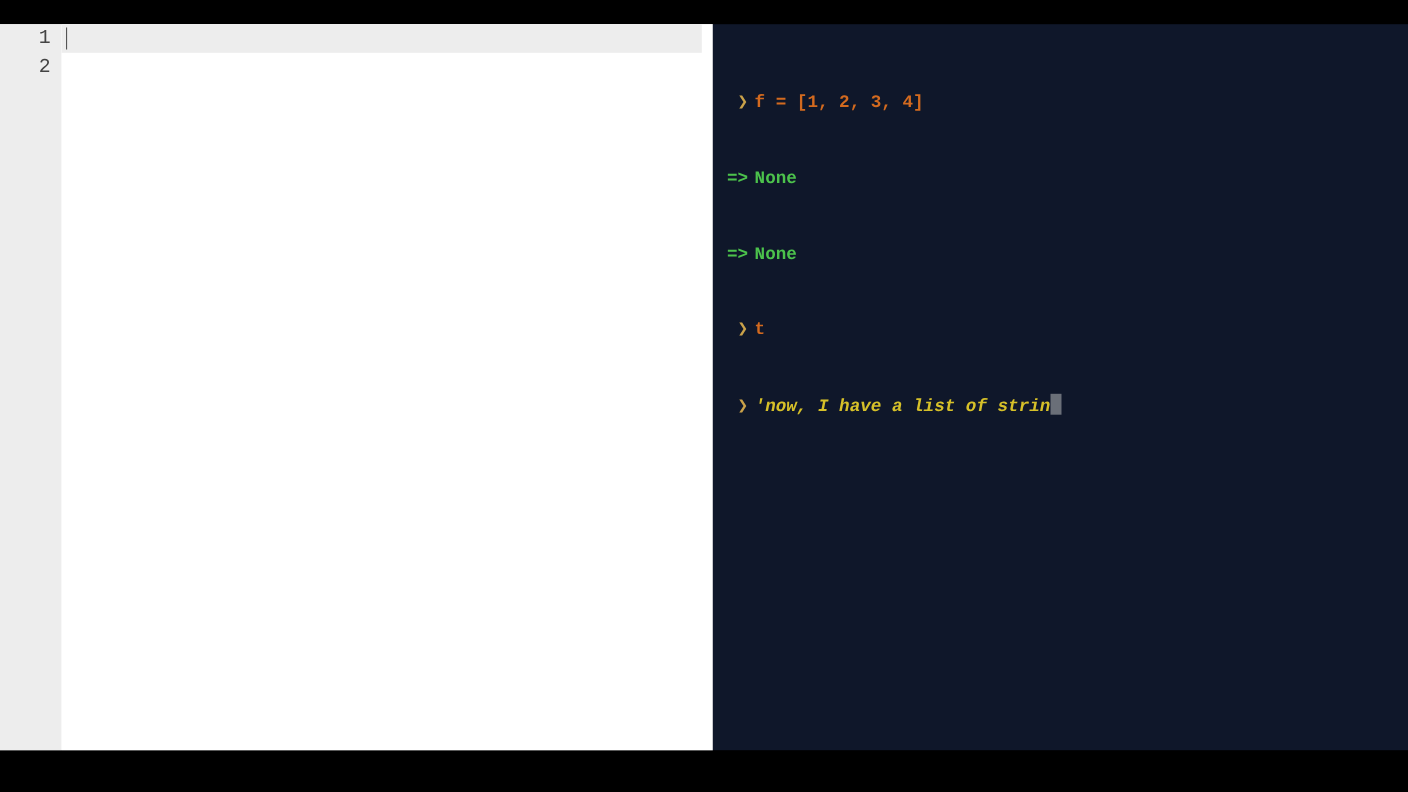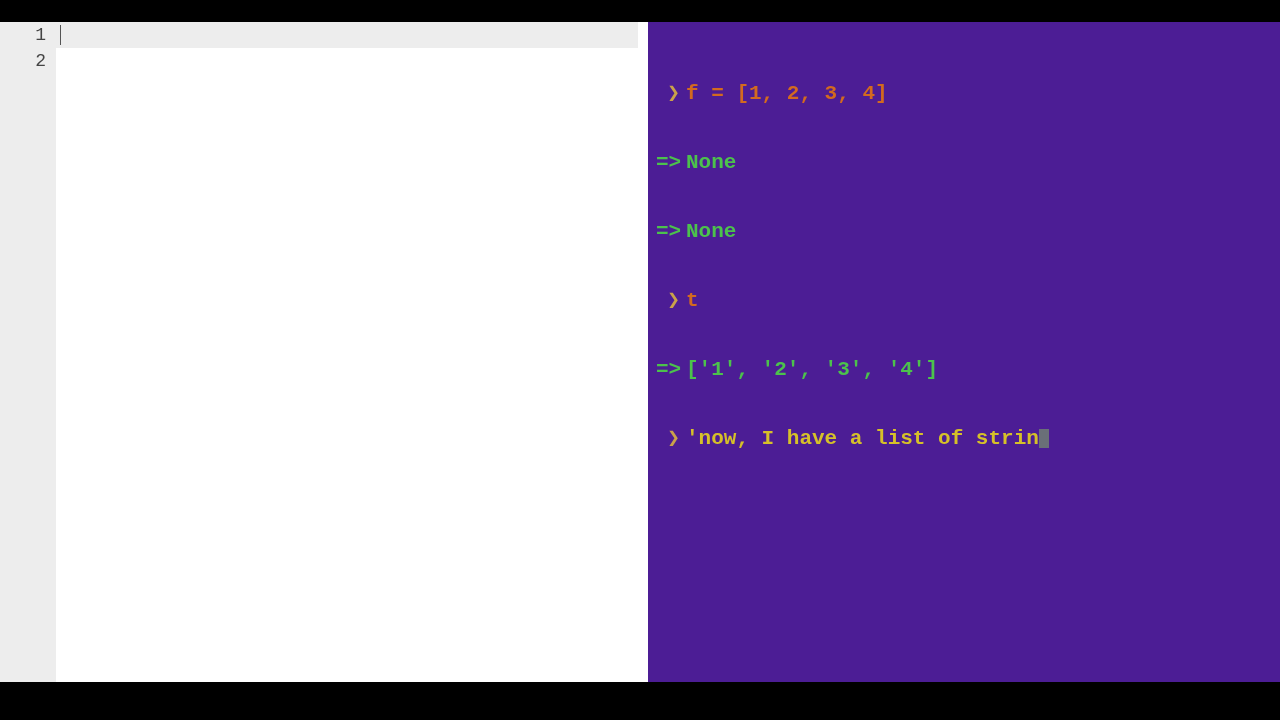--- a/index.html
+++ b/index.html
@@ -54,23 +54,23 @@
       top: 3px;
       left: 4px;
       width: 1px;
       height: 20px;
       background: #555;
     }
     
     .repl-pane {
       flex: 1;
       height: 100%;
-      background: #4c1d95;
+      background: #0f172a;
       color: #ddd;
-      font-size: 21px;
+      font-size: 16px;
       line-height: 23px;
       padding: 14px 6px 6px 8px;
       font-weight: bold;
       white-space: pre;
       position: relative;
     }
     .repl-line { height: 23px; }
     .prompt-marker {
       color: #caa24a;
       display: inline-block;
@@ -80,21 +80,21 @@
     }
     .result-arrow {
       color: #4cc24c;
       display: inline-block;
       width: 30px;
       text-align: right;
       padding-right: 6px;
     }
     .c-orange { color: #d36a1f; }
     .c-green  { color: #4cc24c; }
-    .c-yellow { color: #d6c029; }
+    .c-yellow { color: #d6c029; font-style: italic; }
     .block-cursor {
       display: inline-block;
       width: 10px;
       height: 19px;
       background: #6a6f78;
       vertical-align: text-bottom;
       margin-bottom: 2px;
     }
   </style>
 </head>
@@ -112,17 +112,16 @@
         <div class="caret"></div>
       </div>
     </div>
   </div>
 
   <div class="repl-pane">
     <div class="repl-line"><span class="prompt-marker">❯</span><span class="c-orange">f = [1, 2, 3, 4]</span></div>
     <div class="repl-line"><span class="result-arrow">=&gt;</span><span class="c-green">None</span></div>
     <div class="repl-line"><span class="result-arrow">=&gt;</span><span class="c-green">None</span></div>
     <div class="repl-line"><span class="prompt-marker">❯</span><span class="c-orange">t</span></div>
-    <div class="repl-line"><span class="result-arrow">=&gt;</span><span class="c-green">['1', '2', '3', '4']</span></div>
     <div class="repl-line"><span class="prompt-marker">❯</span><span class="c-yellow">'now, I have a list of strin</span><span class="block-cursor"></span></div>
   </div>
 
 </div>
 
 </body></html>

